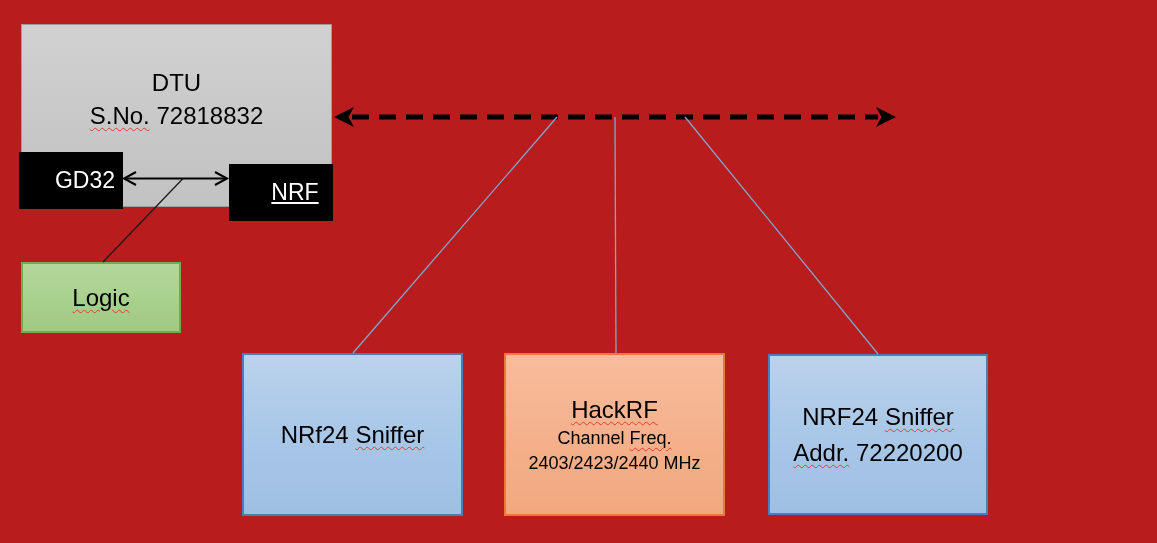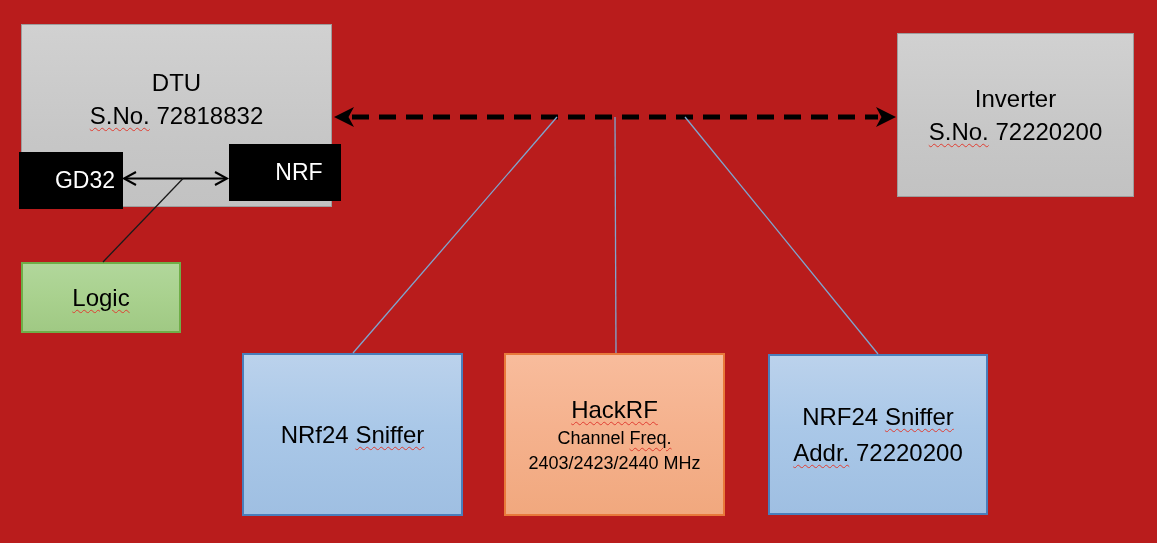--- a/index.html
+++ b/index.html
@@ -37,21 +37,21 @@
   }
   .black-chip{
     background:#000;color:#fff;
     font-size:23px;
     padding-left:28px;
   }
   .dtu-box{left:21px;top:24px;width:311px;height:183px;}
   .inverter-box{left:897px;top:33px;width:237px;height:164px;}
   .logic-box{left:21px;top:262px;width:160px;height:71px;font-size:24px;}
   .gd32-chip{left:19px;top:152px;width:104px;height:57px;}
-  .nrf-chip{left:229px;top:144px;width:112px;height:57px;}
+  .nrf-chip{left:229px;top:164px;width:104px;height:57px;text-decoration:underline;}
   .sniffer-left-box{left:242px;top:353px;width:221px;height:163px;}
   .hackrf-box{left:504px;top:353px;width:221px;height:163px;text-align:right;}
   .sniffer-right-box{left:768px;top:354px;width:220px;height:161px;}
   .t24{font-size:24px;line-height:33px;}
   .t18{font-size:18px;line-height:25px;}
   .sq{
     text-decoration-line:underline;
     text-decoration-style:wavy;
     text-decoration-color:#e03c31;
     text-decoration-thickness:1px;
@@ -76,24 +76,20 @@
     <span>GD32</span>
   </div>
   <div class="box black-chip nrf-chip">
     <span>NRF</span>
   </div>
 
   <div class="box green logic-box">
     <span class="sq">Logic</span>
   </div>
 
-  <div class="box gray inverter-box t24">
-    <div><span>Inverter</span></div>
-    <div><span class="sq">S.No.</span> <span>72220200</span></div>
-  </div>
 
   <div class="box blue sniffer-left-box t24" style="line-height:36px;">
     <div><span>NRf24</span> <span class="sq">Sniffer</span></div>
   </div>
 
   <div class="box orange hackrf-box">
     <div class="t24"><span class="sq">HackRF</span></div>
     <div class="t18"><span>Channel</span> <span class="sq">Freq.</span></div>
     <div class="t18"><span>2403/2423/2440 MHz</span></div>
   </div>

